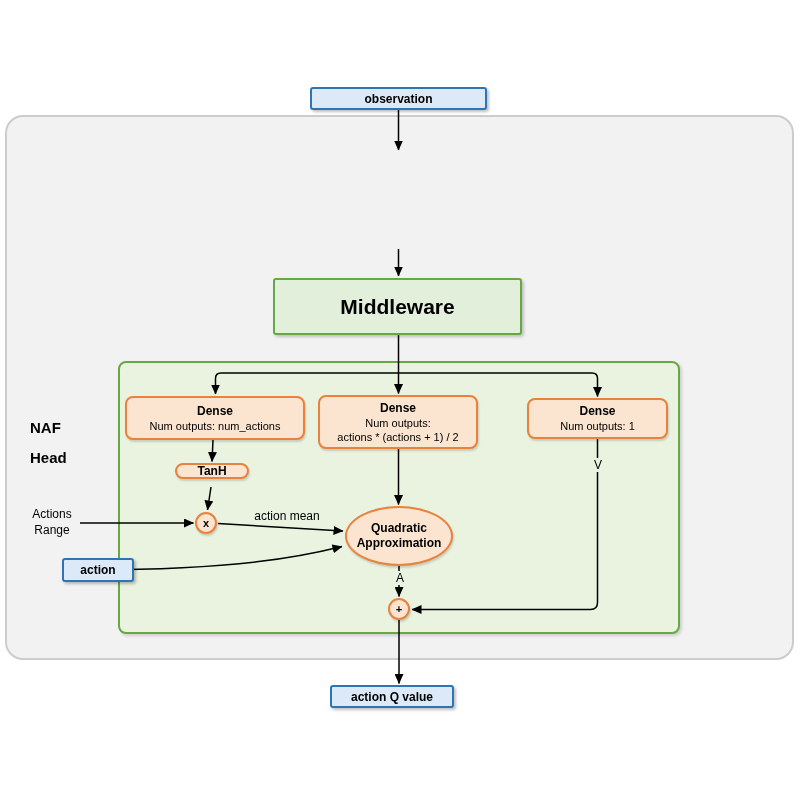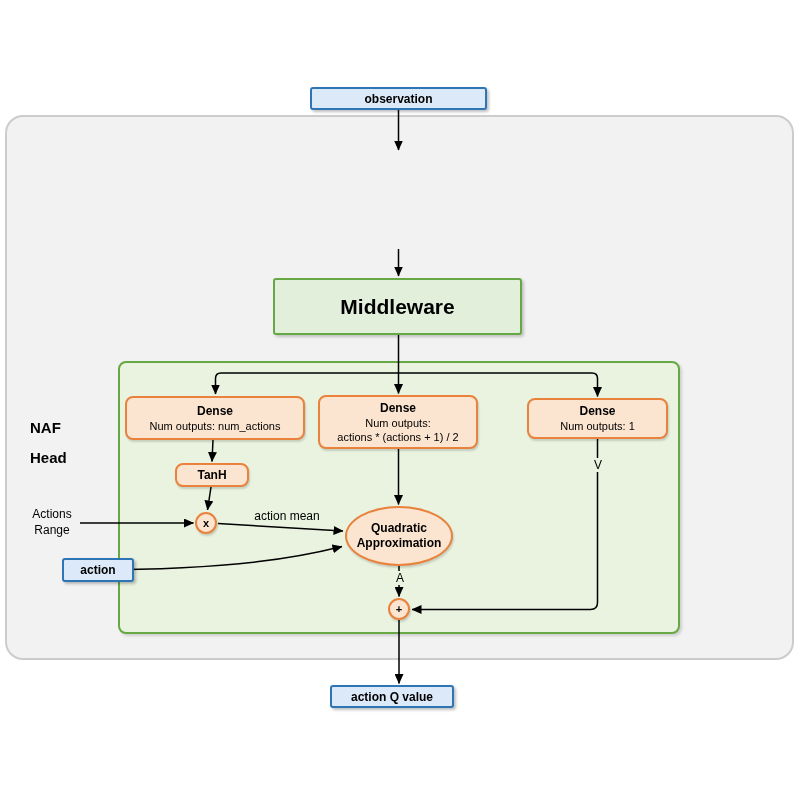--- a/index.html
+++ b/index.html
@@ -100,21 +100,21 @@
     <span class="dense-title">Dense</span>
     <span class="dense-sub">Num outputs:</span>
     <span class="dense-sub">actions * (actions + 1) / 2</span>
   </div>
 
   <div class="box orange" style="left:527px; top:398px; width:141px; height:41px;">
     <span class="dense-title">Dense</span>
     <span class="dense-sub">Num outputs: 1</span>
   </div>
 
-  <div class="box orange tanh" style="left:175px; top:463px; width:74px; height:24px;">
+  <div class="box orange tanh" style="left:175px; top:463px; width:74px; height:16px;">
     <span>TanH</span>
   </div>
 
   <div class="box orange circle" style="left:195px; top:512px; width:22px; height:22px;">
     <span>x</span>
   </div>
 
   <div class="box orange ellipse" style="left:345px; top:506px; width:108px; height:60px;">
     <span>Quadratic</span>
     <span>Approximation</span>

